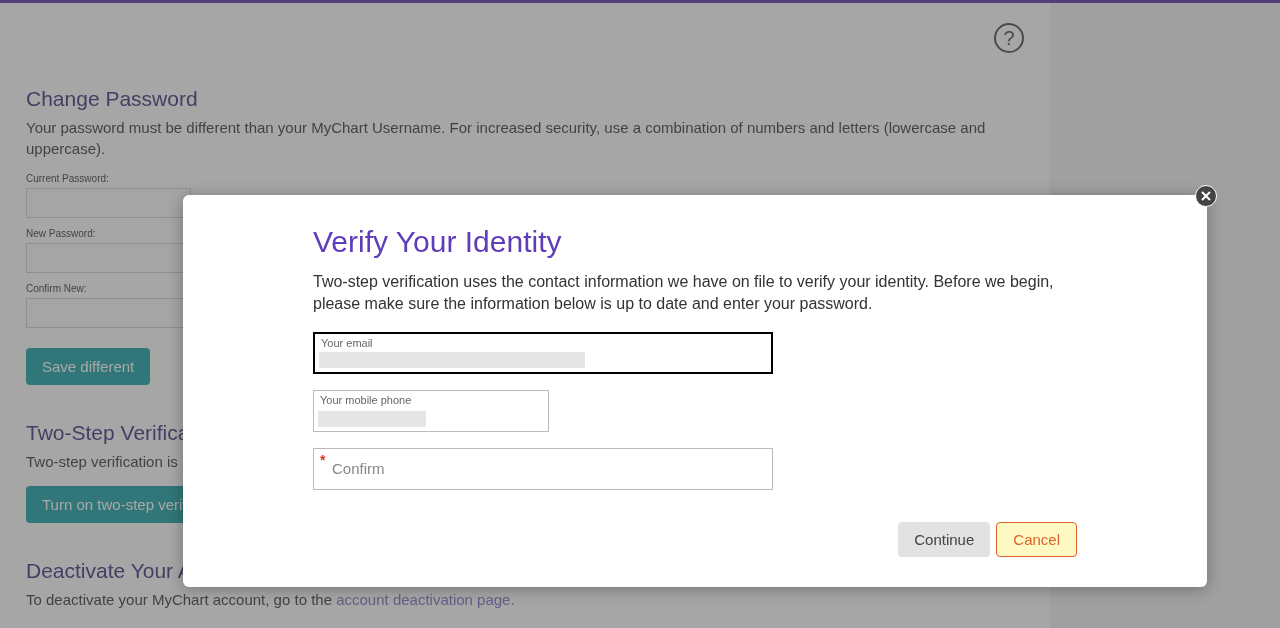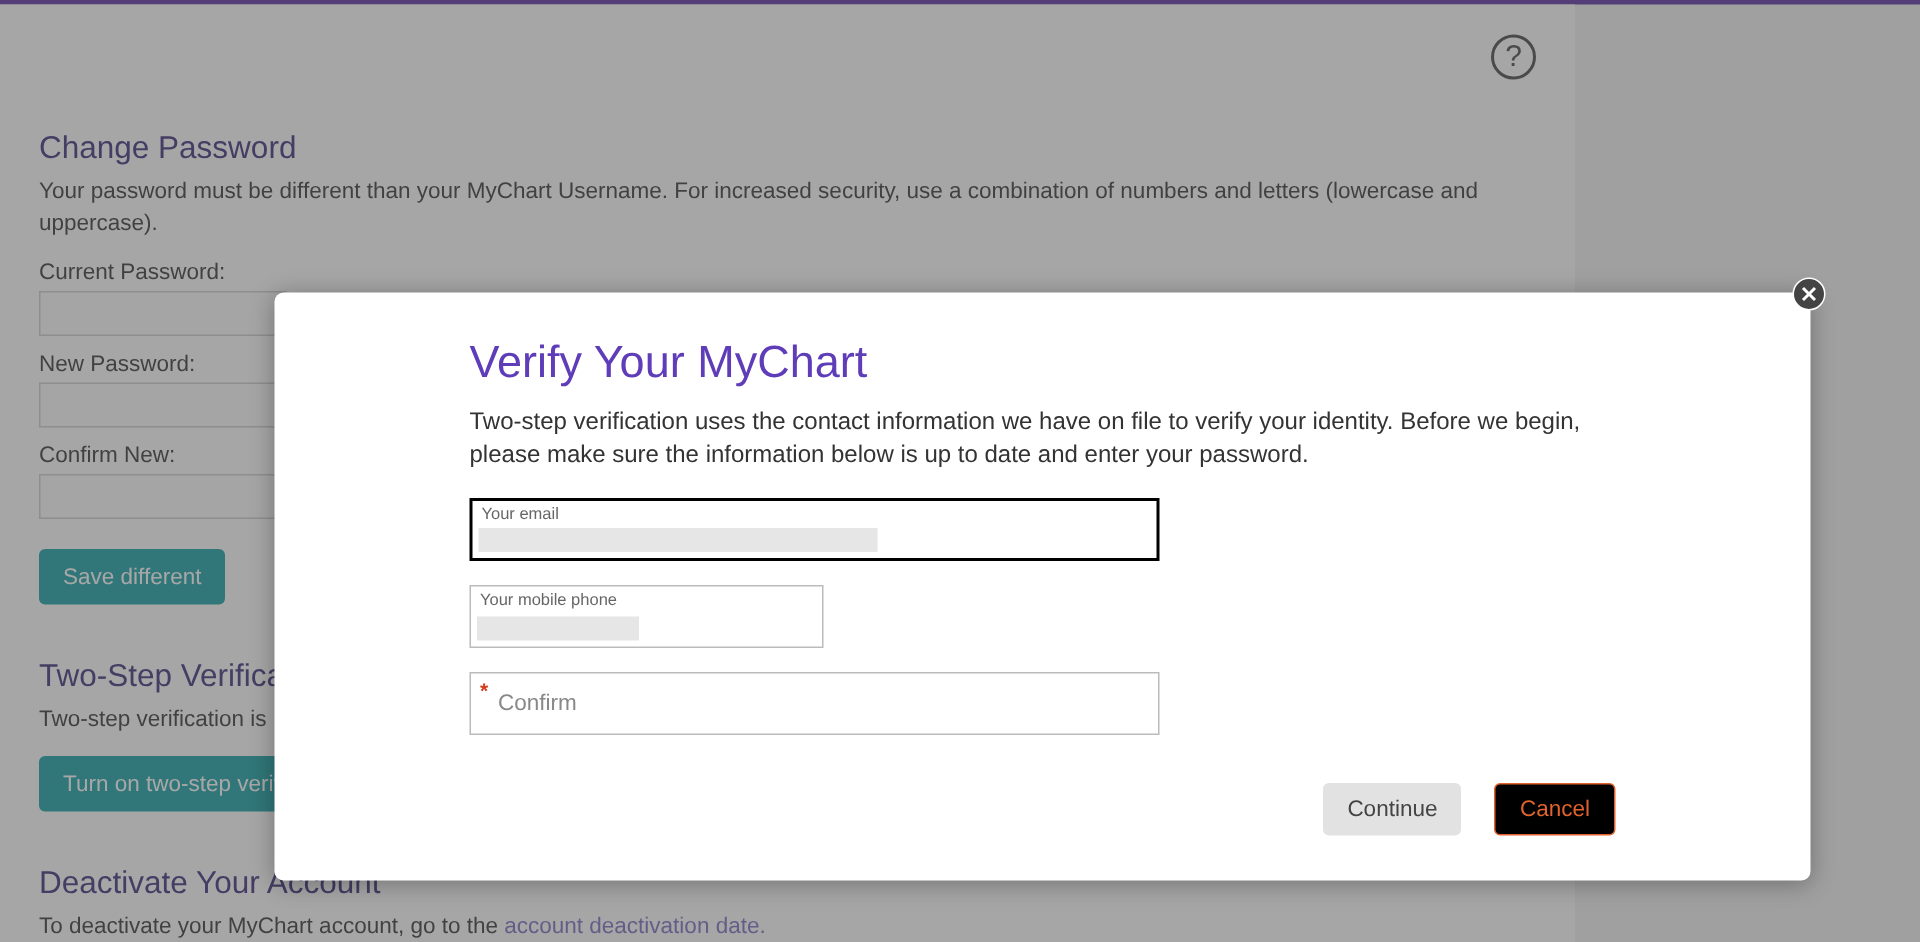--- a/index.html
+++ b/index.html
@@ -43,21 +43,21 @@
   }
 
   .section-desc {
     font-size: 15px;
     color: #333;
     line-height: 1.4;
     margin-bottom: 14px;
   }
 
   .field-label {
-    font-size: 15px;
+    font-size: 10px;
     color: #333;
     margin-bottom: 4px;
     margin-top: 10px;
   }
 
   .text-input {
     width: 165px;
     height: 30px;
     border: 1px solid #ccc;
     background: #fafafa;
@@ -158,33 +158,33 @@
     color: #d43b1d;
     font-size: 14px;
     font-weight: bold;
   }
 
   .modal-actions {
     position: absolute;
     right: 130px;
     bottom: 30px;
     display: flex;
-    gap: 22px;
+    gap: 6px;
   }
   .btn-continue {
     background: #e2e2e2;
     color: #444;
     border: none;
     padding: 9px 16px;
     font-size: 15px;
     border-radius: 4px;
     cursor: pointer;
   }
   .btn-cancel {
-    background: #000000;
+    background: #fef9c3;
     color: #e0622c;
     border: 1px solid #e0622c;
     padding: 8px 16px;
     font-size: 15px;
     border-radius: 4px;
     cursor: pointer;
   }
 </style>
 </head>
 <body>
@@ -216,35 +216,35 @@
 
   <div class="section-gap">
     <div class="section-title">Two-Step Verification</div>
     <div class="section-desc">Two-step verification is</div>
     <button class="primary-btn" style="margin-top:0">Turn on two-step verification</button>
   </div>
 
   <div class="section-gap">
     <div class="section-title">Deactivate Your Account</div>
     <div class="section-desc">
-      <span>To deactivate your MyChart account, go to the </span><a class="link">account deactivation date.</a>
+      <span>To deactivate your MyChart account, go to the </span><a class="link">account deactivation page.</a>
     </div>
   </div>
 </div>
 
 <div class="overlay"></div>
 
 <div class="modal">
   <div class="modal-close">
     <svg width="10" height="10" viewBox="0 0 10 10">
         <path d="M1 1 L9 9 M9 1 L1 9" stroke="#fff" stroke-width="2"></path>
       </svg>
   </div>
   <div class="modal-inner">
-    <div class="modal-title">Verify Your MyChart</div>
+    <div class="modal-title">Verify Your Identity</div>
     <div class="modal-desc">Two-step verification uses the contact information we have on file to verify your identity. Before we begin, please make sure the information below is up to date and enter your password.</div>
 
     <div class="float-field focused">
       <span class="ff-label">Your email</span>
       <span class="ff-redacted" style="width:266px"></span>
     </div>
 
     <div class="float-field small">
       <span class="ff-label">Your mobile phone</span>
       <span class="ff-redacted" style="width:108px"></span>

